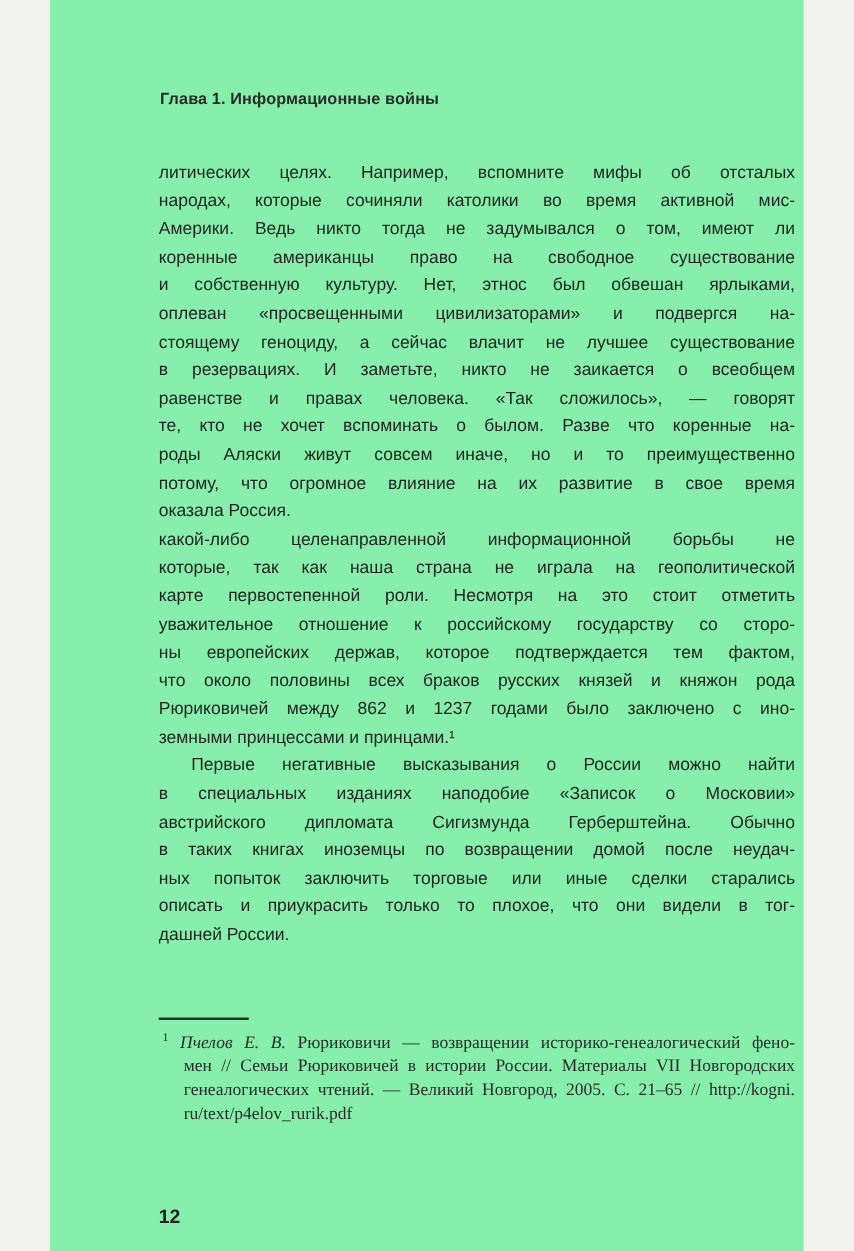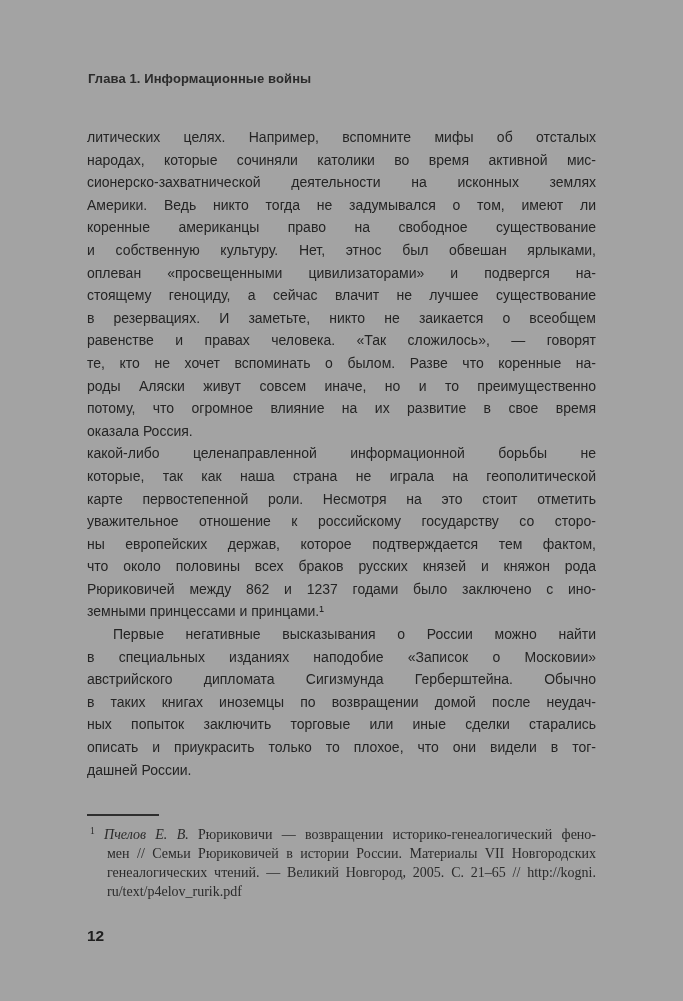--- a/index.html
+++ b/index.html
@@ -1,21 +1,21 @@
 <!DOCTYPE html>
 <html lang="ru"><head>
 <meta charset="utf-8">
 <style>
   * { margin: 0; padding: 0; box-sizing: border-box; }
   html, body { background: #f2f2f1; }
   .page {
     position: relative;
-    width: 683px;
+    width: 603px;
     height: 1001px;
-    background: #a3a3a3;
+    background: #86efac;
     color: #232323;
     overflow: hidden;
     margin: 0 auto;
     padding-left: 32px;
   }
   .running-head {
     position: absolute;
     top: 71px;
     left: 88px;
     font-family: "Liberation Sans", sans-serif;
@@ -65,41 +65,40 @@
   .fn-line.last { text-align-last: left; }
   .fn-first { text-indent: -17px; }
   .fn-author { font-style: italic; }
   sup.fn-marker {
     font-size: 9.5px;
     line-height: 0;
     vertical-align: 5px;
   }
   .page-number {
     position: absolute;
-    top: 927px;
+    top: 965px;
     left: 87px;
     font-family: "Liberation Sans", sans-serif;
     font-weight: 700;
     font-size: 15.5px;
     color: #1f1f1f;
   }
 </style>
 </head>
 <body>
 
 <div class="page">
 
   <div class="running-head">Глава 1. Информационные войны</div>
 
   <div class="body-text">
 
   <div class="paragraph">
         <div class="line">литических целях. Например, вспомните мифы об отсталых</div>
         <div class="line">народах, которые сочиняли католики во время активной мис-</div>
-        <div class="line">сионерско-захватнической деятельности на исконных землях</div>
         <div class="line">Америки. Ведь никто тогда не задумывался о том, имеют ли</div>
         <div class="line">коренные американцы право на свободное существование</div>
         <div class="line">и собственную культуру. Нет, этнос был обвешан ярлыками,</div>
         <div class="line">оплеван «просвещенными цивилизаторами» и подвергся на-</div>
         <div class="line">стоящему геноциду, а сейчас влачит не лучшее существование</div>
         <div class="line">в резервациях. И заметьте, никто не заикается о всеобщем</div>
         <div class="line">равенстве и правах человека. «Так сложилось», — говорят</div>
         <div class="line">те, кто не хочет вспоминать о былом. Разве что коренные на-</div>
         <div class="line">роды Аляски живут совсем иначе, но и то преимущественно</div>
         <div class="line">потому, что огромное влияние на их развитие в свое время</div>

